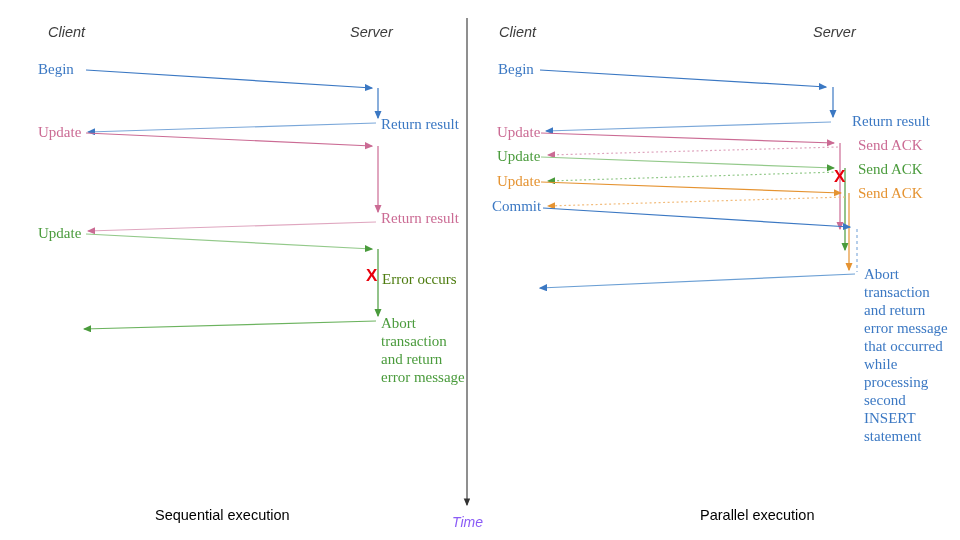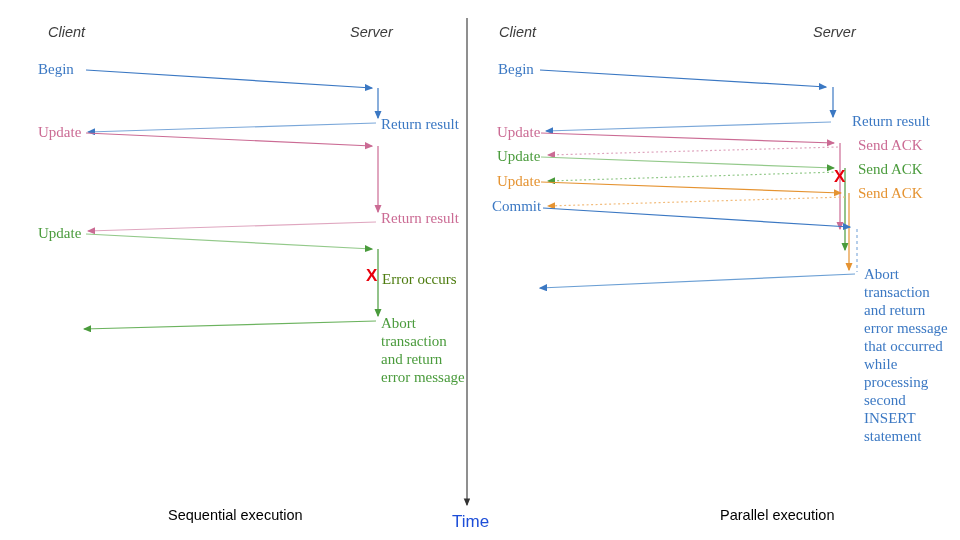--- a/index.html
+++ b/index.html
@@ -4,21 +4,21 @@
 <style>
   html,body{margin:0;padding:0;background:#ffffff;}
   body{width:960px;height:540px;overflow:hidden;
        font-family:"Liberation Sans","DejaVu Sans",sans-serif;}
   #stage{position:relative;width:960px;height:416px;background:#fff;}
   svg.layer{position:absolute;left:0;top:0;width:960px;height:540px;}
   .lbl{position:absolute;white-space:pre;line-height:12.5px;}
   .actor{font-style:italic;font-size:14.5px;color:#3c3c3c;}
   .msg{font-size:15px;font-family:Liberation Serif, serif;}
   .caption{font-size:14.5px;color:#000;}
-  .timelbl{font-size:17px;color:#1d4ed8;}
+  .timelbl{font-size:14px;color:#8b5cf6;font-style:italic;}
   .blue{color:#3b78c3;}
   .pink{color:#cb6b94;}
   .green{color:#4a9b3c;}
   .orange{color:#e59331;}
   .red{color:#e8000b;font-weight:bold;font-size:17px;}
   .multiline{line-height:18px;}
 </style>
 </head>
 <body>
 
@@ -114,21 +114,21 @@
   <div class="lbl msg pink" style="left:381px;top:212px;">Return result</div>
 
   <div class="lbl red" style="left:366px;top:270px;">X</div>
   <div class="lbl msg" style="left:382px;top:273px;color:#4d7c0f;">Error occurs</div>
 
   <div class="lbl msg green multiline" style="left:381px;top:314px;">Abort
 transaction
 and return
 error message</div>
 
-  <div class="lbl caption" style="left:168px;top:509px;">Sequential execution</div>
+  <div class="lbl caption" style="left:155px;top:509px;">Sequential execution</div>
 
   <div class="lbl actor" style="left:499px;top:26px;">Client</div>
   <div class="lbl actor" style="left:813px;top:26px;">Server</div>
 
   <div class="lbl msg blue" style="left:498px;top:63px;">Begin</div>
   <div class="lbl msg pink" style="left:497px;top:126px;">Update</div>
   <div class="lbl msg green" style="left:497px;top:150px;">Update</div>
   <div class="lbl msg orange" style="left:497px;top:175px;">Update</div>
   <div class="lbl msg blue" style="left:492px;top:200px;">Commit</div>
 
@@ -143,17 +143,17 @@
 transaction
 and return
 error message
 that occurred
 while
 processing
 second
 INSERT
 statement</div>
 
-  <div class="lbl caption" style="left:700px;top:509px;margin-left:20px;">Parallel execution</div>
+  <div class="lbl caption" style="left:700px;top:509px;">Parallel execution</div>
 
   <div class="lbl timelbl" style="left:452px;top:516px;">Time</div>
 
 </div>
 
 </body></html>

